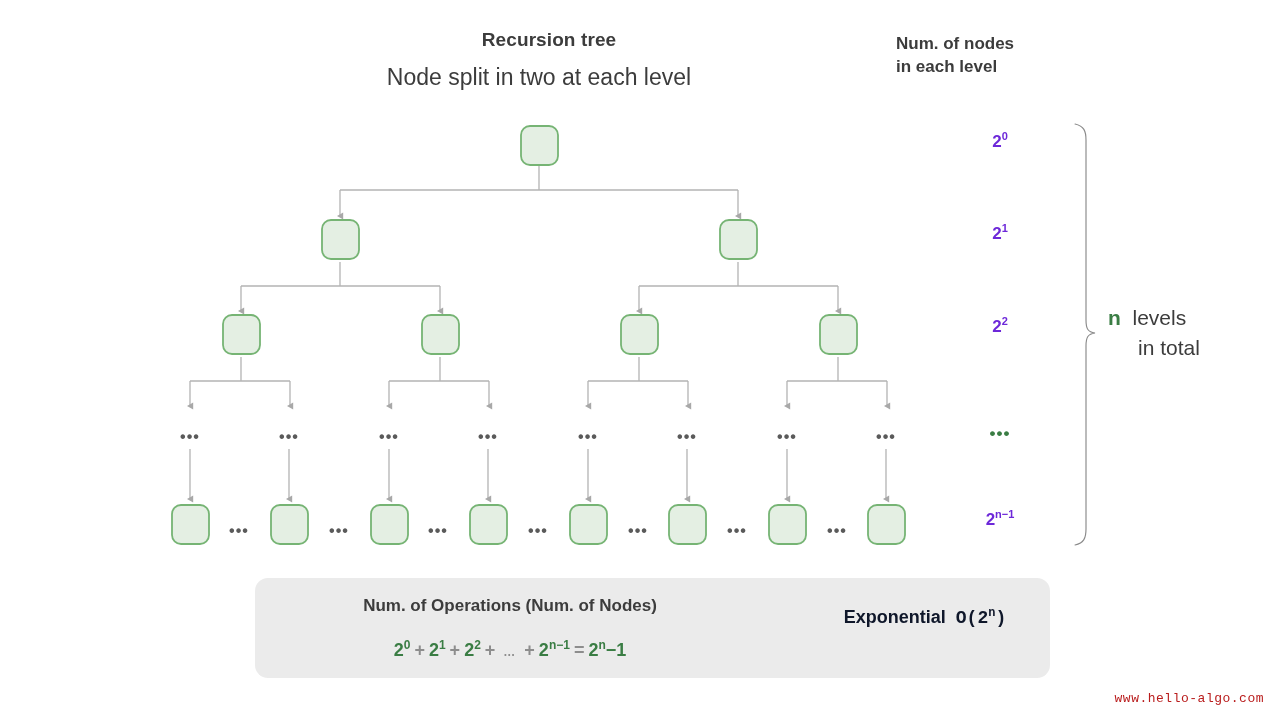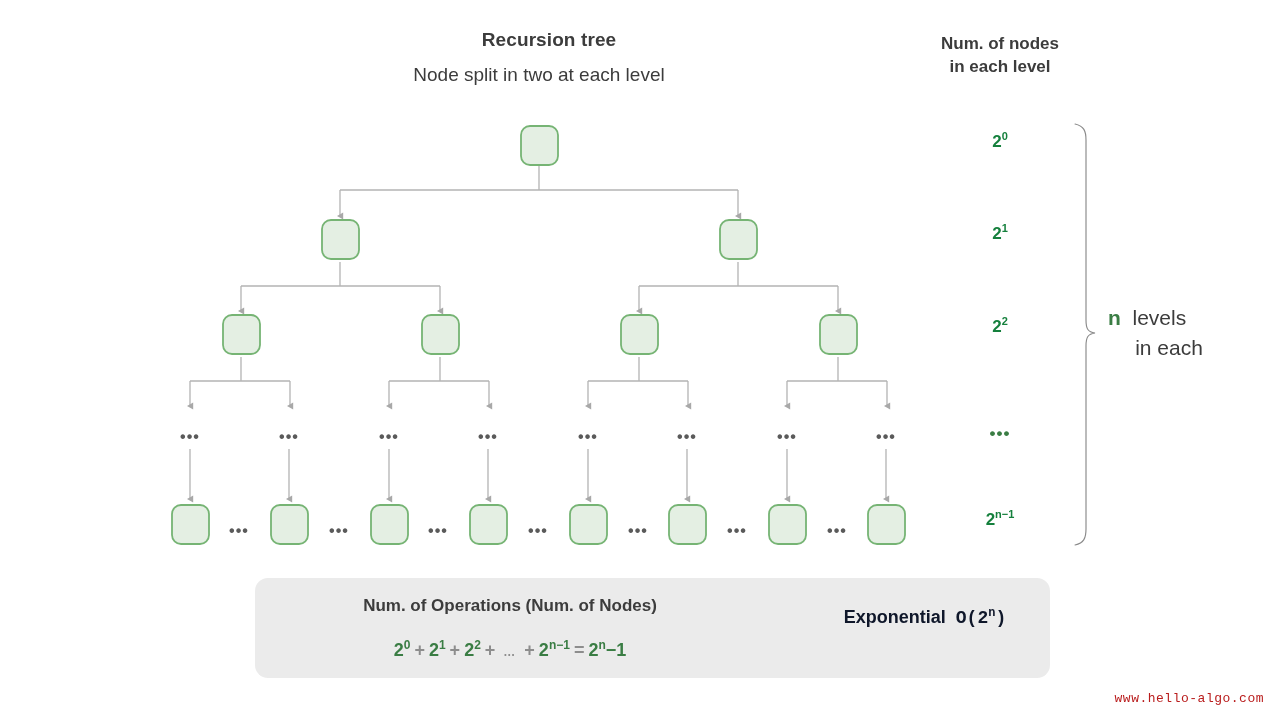--- a/index.html
+++ b/index.html
@@ -36,47 +36,46 @@
     font-weight: bold;
     color: #3c3c3c;
     left: 349px;
     top: 29px;
     letter-spacing: 0.1px;
   }
   .title-sub {
     position: absolute;
     width: 500px;
     text-align: center;
-    font-size: 19px;
+    font-size: 23px;
     font-weight: normal;
     color: #3c3c3c;
     left: 289px;
     top: 64px;
   }
   .col-head {
     position: absolute;
     width: 260px;
-    text-align: center;
-    left: 870px;
+    left: 896px;
     top: 33px;
     font-size: 17px;
     font-weight: bold;
     color: #3c3c3c;
     line-height: 1.35;
   }
   .col-head .l2 { display: block; }
 
   
   .lvl-label {
     position: absolute;
     width: 120px;
     text-align: center;
     font-size: 17px;
     font-weight: bold;
-    color: #15803d;
+    color: #6d28d9;
     left: 940px;
   }
   .lvl-label sup {
     font-size: 11px;
     font-weight: bold;
     vertical-align: super;
     line-height: 0;
   }
   .lvl-dots {
     position: absolute;
@@ -324,21 +323,21 @@
     <span>2</span><sup>2</sup>
   </div>
   <div class="lvl-dots" style="top:424px;">•••</div>
   <div class="lvl-label" style="top:510px;">
     <span>2</span><sup>n−1</sup>
   </div>
 
   <div class="brace-note">
     <span class="nvar">n</span>&nbsp;
     <span>levels</span>
-    <span class="l2">in each</span>
+    <span class="l2">in total</span>
   </div>
 
   <div class="tdots" style="left:190px; top:437px;">•••</div>
   <div class="tdots" style="left:289px; top:437px;">•••</div>
   <div class="tdots" style="left:389px; top:437px;">•••</div>
   <div class="tdots" style="left:488px; top:437px;">•••</div>
   <div class="tdots" style="left:588px; top:437px;">•••</div>
   <div class="tdots" style="left:687px; top:437px;">•••</div>
   <div class="tdots" style="left:787px; top:437px;">•••</div>
   <div class="tdots" style="left:886px; top:437px;">•••</div>

